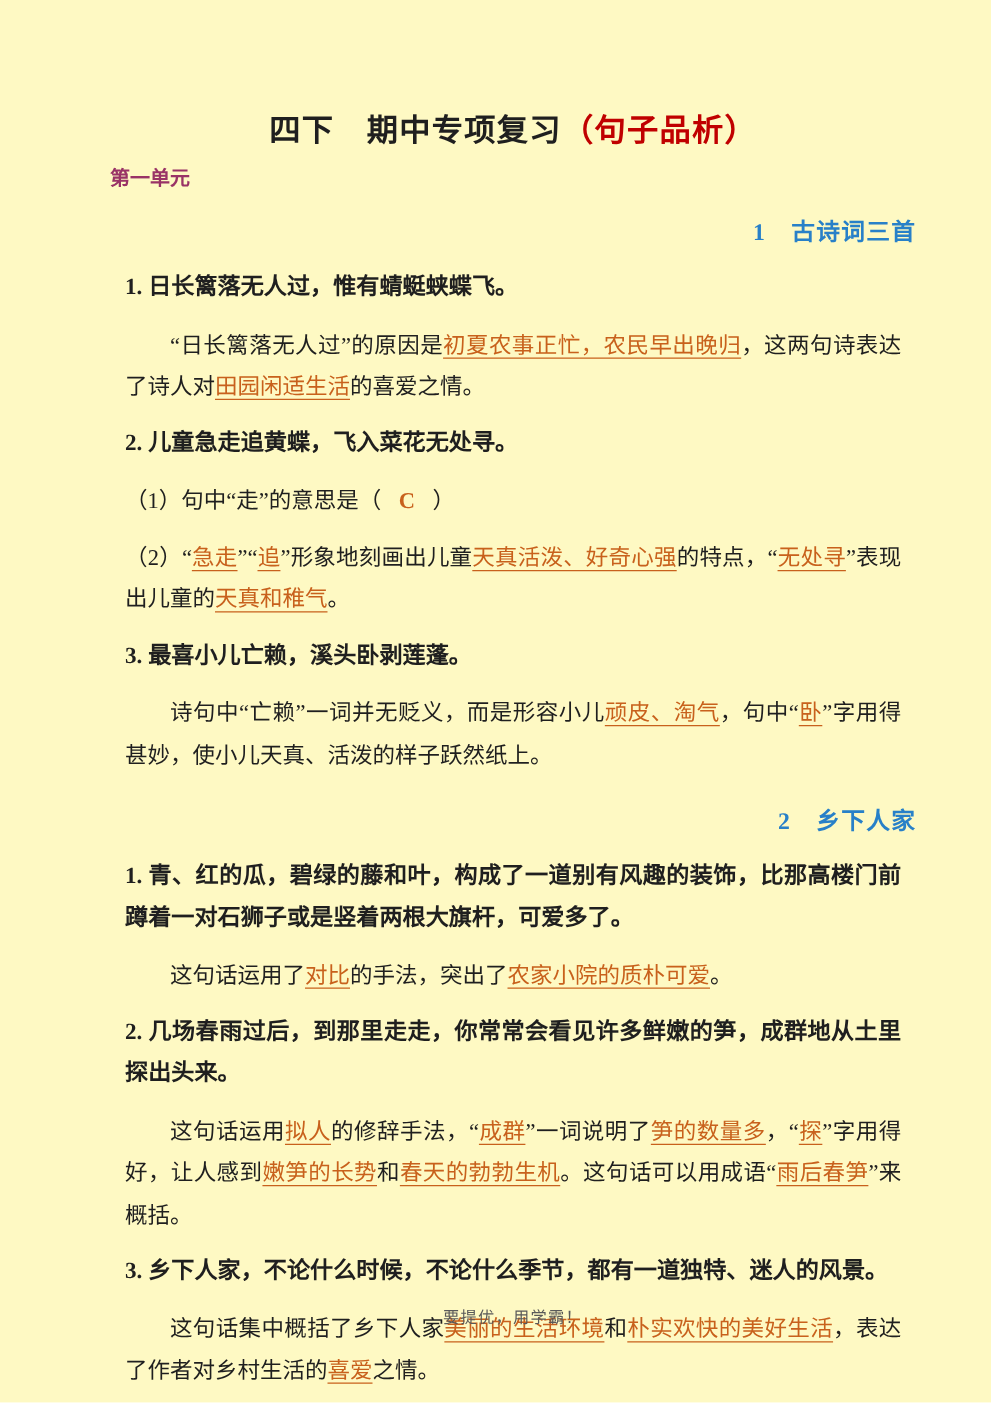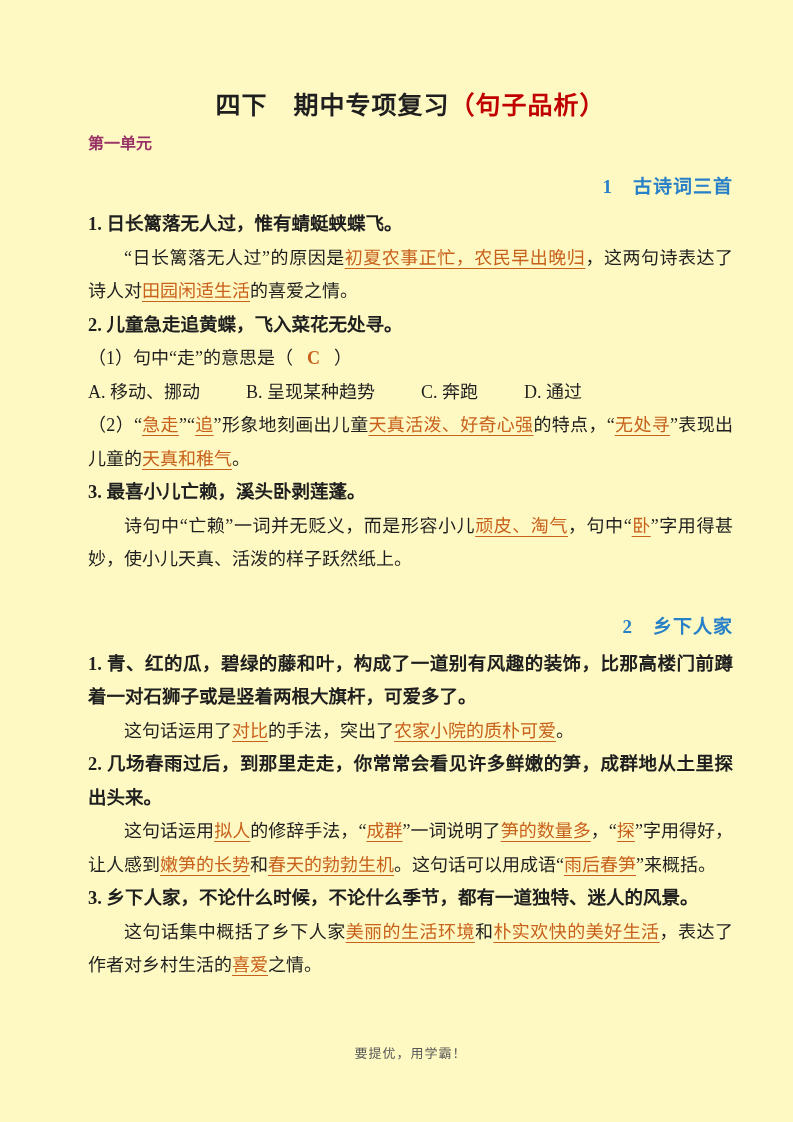--- a/index.html
+++ b/index.html
@@ -33,23 +33,23 @@
   }
   .section-heading {
     margin: 12px 0 6px 0;
     text-align: right;
     font-size: 19px;
     font-weight: bold;
     line-height: 30px;
     color: var(--heading-blue, #2880c8);
     letter-spacing: 1px;
   }
-  .section + .section .section-heading { margin-top: 35px; }
+  .section + .section .section-heading { margin-top: 22px; }
   .para {
-    margin: 0;
+    margin: 12px;
     font-size: 18px;
     line-height: 33.5px;
     text-align: justify;
   }
   .para.question { font-weight: bold; font-size: 18.5px; }
   .para.answer { text-indent: 2em; }
   .seg-hl {
     color: var(--highlight-orange, #c8611c);
     font-weight: normal;
     text-decoration: underline;
@@ -87,26 +87,20 @@
   </h1>
   <h2 class="unit-heading">第一单元</h2>
 
   <div id="sections">
       <div class="section">
         <h3 class="section-heading">1　古诗词三首</h3>
         <p class="para question"><span>1. 日长篱落无人过，惟有蜻蜓蛱蝶飞。</span></p>
         <p class="para answer"><span>“日长篱落无人过”的原因是</span><span class="seg-hl">初夏农事正忙，农民早出晚归</span><span>，这两句诗表达了诗人对</span><span class="seg-hl">田园闲适生活</span><span>的喜爱之情。</span></p>
         <p class="para question"><span>2. 儿童急走追黄蝶，飞入菜花无处寻。</span></p>
         <p class="para plain"><span>（1）句中“走”的意思是（</span><span class="seg-ans">C</span><span>）</span></p>
-        <div class="options-row">
-          <span>A. 移动、挪动</span>
-          <span>B. 呈现某种趋势</span>
-          <span>C. 奔跑</span>
-          <span>D. 通过</span>
-        </div>
         <p class="para plain"><span>（2）“</span><span class="seg-hl">急走</span><span>”“</span><span class="seg-hl">追</span><span>”形象地刻画出儿童</span><span class="seg-hl">天真活泼、好奇心强</span><span>的特点，“</span><span class="seg-hl">无处寻</span><span>”表现出儿童的</span><span class="seg-hl">天真和稚气</span><span>。</span></p>
         <p class="para question"><span>3. 最喜小儿亡赖，溪头卧剥莲蓬。</span></p>
         <p class="para answer"><span>诗句中“亡赖”一词并无贬义，而是形容小儿</span><span class="seg-hl">顽皮、淘气</span><span>，句中“</span><span class="seg-hl">卧</span><span>”字用得甚妙，使小儿天真、活泼的样子跃然纸上。</span></p>
       </div>
       <div class="section">
         <h3 class="section-heading">2　乡下人家</h3>
         <p class="para question"><span>1. 青、红的瓜，碧绿的藤和叶，构成了一道别有风趣的装饰，比那高楼门前蹲着一对石狮子或是竖着两根大旗杆，可爱多了。</span></p>
         <p class="para answer"><span>这句话运用了</span><span class="seg-hl">对比</span><span>的手法，突出了</span><span class="seg-hl">农家小院的质朴可爱</span><span>。</span></p>
         <p class="para question"><span>2. 几场春雨过后，到那里走走，你常常会看见许多鲜嫩的笋，成群地从土里探出头来。</span></p>
         <p class="para answer"><span>这句话运用</span><span class="seg-hl">拟人</span><span>的修辞手法，“</span><span class="seg-hl">成群</span><span>”一词说明了</span><span class="seg-hl">笋的数量多</span><span>，“</span><span class="seg-hl">探</span><span>”字用得好，让人感到</span><span class="seg-hl">嫩笋的长势</span><span>和</span><span class="seg-hl">春天的勃勃生机</span><span>。这句话可以用成语“</span><span class="seg-hl">雨后春笋</span><span>”来概括。</span></p>

